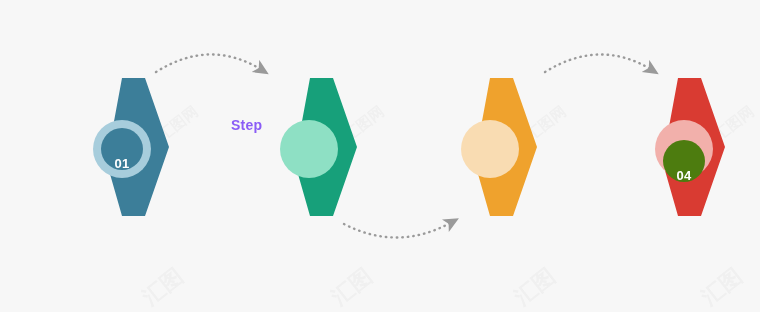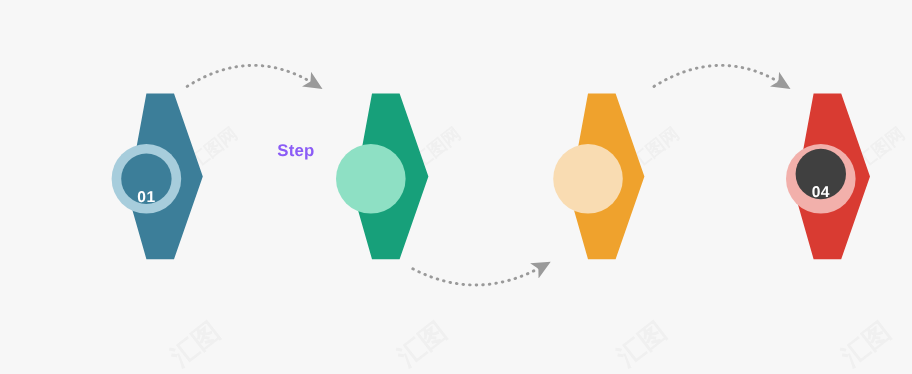--- a/index.html
+++ b/index.html
@@ -127,20 +127,20 @@
           <polygon points="18,0 41,0 65,69 41,138 18,138 0,75 6,65" fill="#efa22d"></polygon>
         </svg>
       </div>
       <div class="badge" style="width: 58px; height: 58px; left: 461px; top: 120px; background: rgb(249, 220, 178);"></div>
       <div class="step-node" style="left: 660px; top: 78px;">
         <svg class="chevron-svg" width="69" height="142" viewBox="0 0 69 142">
           <polygon points="18,0 41,0 65,69 41,138 18,138 0,75 6,65" fill="#d93b32"></polygon>
         </svg>
       </div>
       <div class="badge" style="width: 58px; height: 58px; left: 655px; top: 120px; background: rgb(242, 176, 171);"></div>
-      <div class="badge" style="width: 42px; height: 42px; left: 663px; top: 124px; background: #404040;">
+      <div class="badge" style="width: 42px; height: 42px; left: 663px; top: 140px; background: #4d7c0f;">
         <span class="badge-number" style="color: rgb(255, 255, 255);">04</span>
       </div>
     </div>
 
   <div class="step-caption" id="step-caption" style="left: 231px; top: 117px; color: #8b5cf6;">Step</div>
 
 </div>
 
 </body></html>

